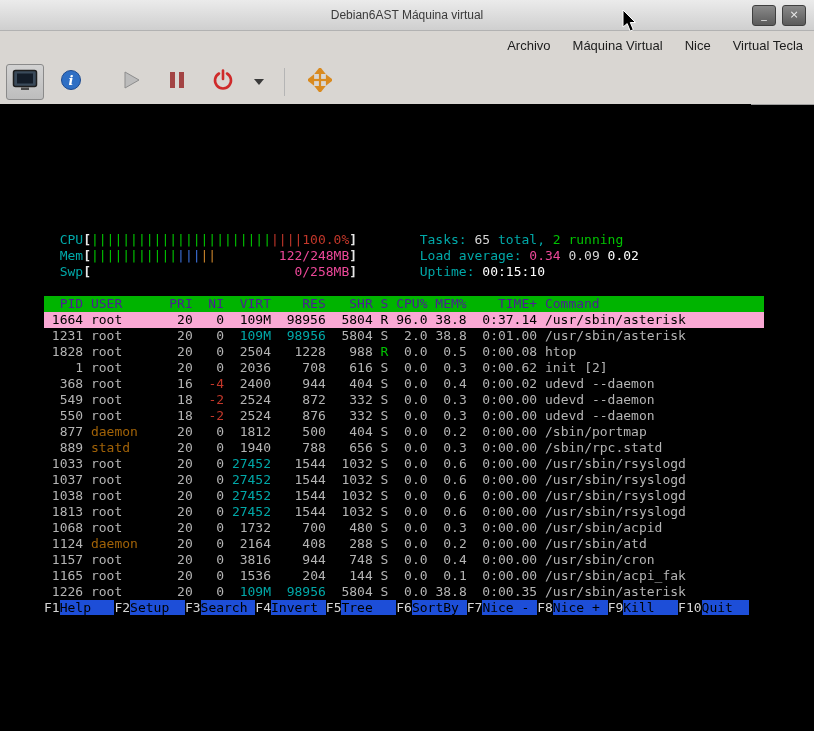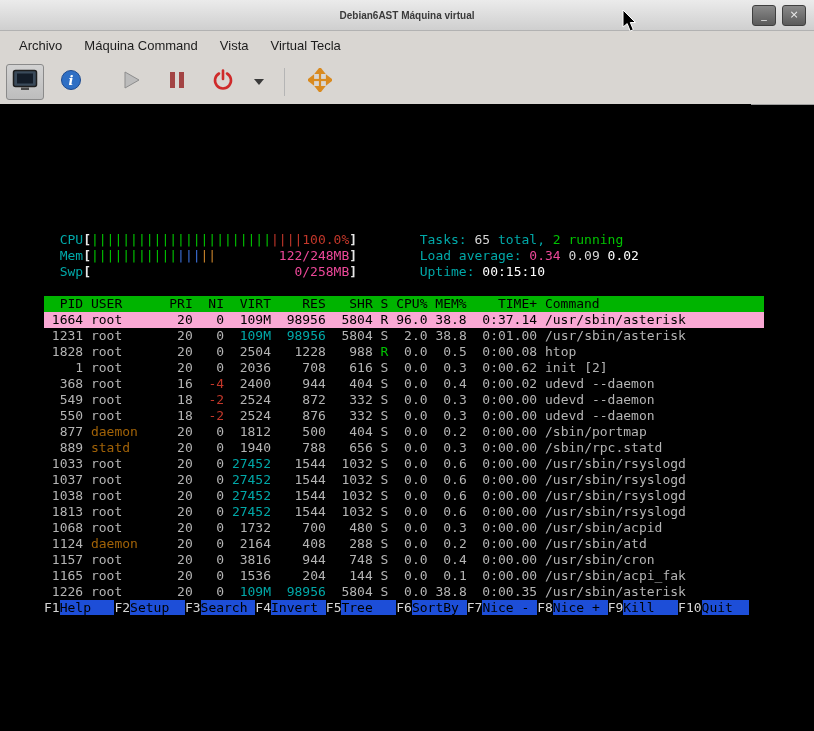--- a/index.html
+++ b/index.html
@@ -7,32 +7,32 @@
     width:814px;height:731px;position:relative;overflow:hidden;background:#000;
     font-family:"Liberation Sans",sans-serif;
   }
   .chrome{position:absolute;top:0;left:0;width:814px}
   
   .titlebar{
     height:30px;background:linear-gradient(#ebebeb,#cfcfcf);
     border-bottom:1px solid #b2b2b2;position:relative;
     display:flex;align-items:center;justify-content:center;
   }
-  .title{font-weight:bold;font-size:10px;color:#3a3a3a}
+  .title{font-weight:normal;font-size:12px;color:#3a3a3a}
   .win-buttons{position:absolute;right:8px;top:5px;display:flex;gap:6px}
   .win-btn{
     width:22px;height:19px;border:1px solid #3f3f3f;border-radius:3px;
     background:linear-gradient(#8a8a8a,#5a5a5a);color:#ececec;
     font-size:11px;line-height:17px;text-align:center;cursor:default;
     font-family:"DejaVu Sans",sans-serif;
   }
   
   .menubar{
     height:28px;background:#d9d6d2;display:flex;align-items:center;
-    padding:0 18px;gap:20px;font-size:13px;color:#1c1c1c;
+    padding:0 10px;gap:20px;font-size:13px;color:#1c1c1c;justify-content:flex-end;
   }
   .menubar span{padding:2px 1px}
   
   .toolbar{
     height:45px;background:#d9d6d2;border-bottom:1px solid #9e9e9e;
     display:flex;align-items:center;padding:0 6px;gap:8px;
   }
   .tool-btn{
     width:36px;height:34px;display:flex;align-items:center;justify-content:center;
     border-radius:3px;border:1px solid transparent;
@@ -52,42 +52,42 @@
   .c-cyan{color:#00a8a8}
   .c-green{color:#00c400}
   .c-red{color:#c2372a}
   .c-blue{color:#3b6fd8}
   .c-orange{color:#c7822a}
   .c-gray{color:#ec4899}
   .c-dim{color:#a16207}
   .c-white{color:#d6d6d6}
   .c-bwhite{color:#ffffff;font-weight:normal}
   .c-bracket{color:#e8e8e8;font-weight:bold}
-  .bg-hdr{background:#00b400;color:#000000}
+  .bg-hdr{background:#00b400;color:#4c1d95}
   .bg-sel{background:#f9a8d4;color:#000}
   .fk-label{background:#1d4ed8;color:#000}
   .cursor{position:absolute;left:622px;top:10px;pointer-events:none}
 </style>
 </head>
 <body>
 
 <div class="chrome">
 
   <div class="titlebar">
     <div class="title">Debian6AST Máquina virtual</div>
     <div class="win-buttons">
       <div class="win-btn"><span>_</span></div>
       <div class="win-btn"><span>×</span></div>
     </div>
   </div>
 
   <div class="menubar">
     <span>Archivo</span>
-    <span>Máquina Command</span>
-    <span>Vista</span>
+    <span>Máquina Virtual</span>
+    <span>Nice</span>
     <span>Virtual Tecla</span>
   </div>
 
   <div class="toolbar">
     <div class="tool-btn active">
       <span>
         <svg width="26" height="22" viewBox="0 0 26 22">
           <rect x="1.5" y="1.5" width="23" height="16" rx="2" fill="#3a4a5a" stroke="#1e1e1e" stroke-width="1.5"></rect>
           <rect x="5" y="4.5" width="16" height="10" fill="#131c28"></rect>
           <rect x="9" y="18.5" width="8" height="2.5" fill="#4a4a4a"></rect>

